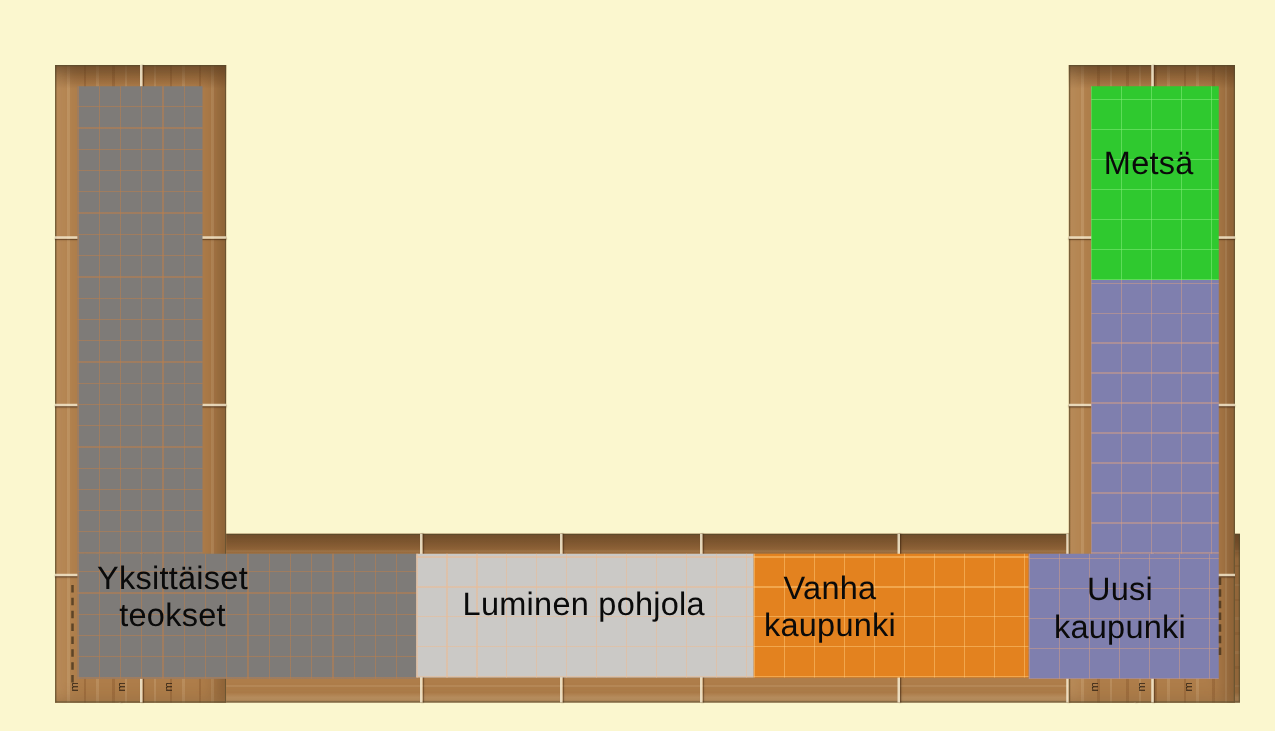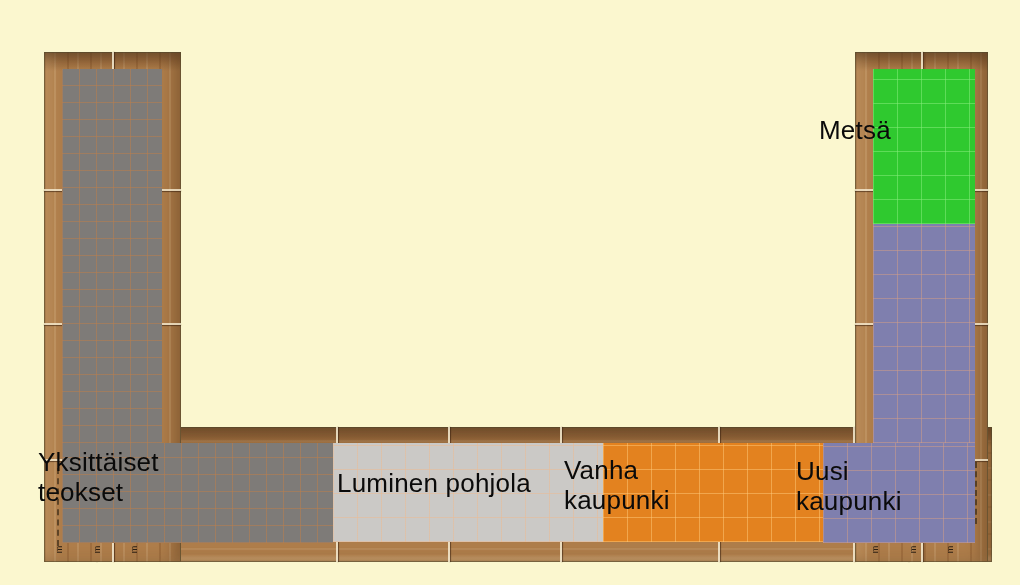--- a/index.html
+++ b/index.html
@@ -63,21 +63,21 @@
   }
   .z-gray  {background-color:#7E7B78; --gl:rgba(186,126,76,.55);}
   .z-light {background-color:#CBC9C6; --gl:rgba(232,188,152,.6);}
   .z-orange{background-color:#E3821F; --gl:rgba(255,202,122,.5);}
   .z-purple{background-color:#7F7FAE; --gl:rgba(206,156,136,.55);}
   .z-green {background-color:#2FC92F; --gl:rgba(132,236,122,.55);}
   
   .zone-label{
     position:absolute;z-index:4;
     font-size:26px;line-height:30px;
-    color:#0a0a0a;text-align:left;
+    color:#0a0a0a;text-align:center;
     white-space:pre-line;
     letter-spacing:0.2px;
   }
   
   .tick-row{
     position:absolute;z-index:4;display:flex;gap:30px;
   }
   .tick{
     font-size:9px;line-height:9px;color:rgba(20,14,8,.85);
     transform:rotate(-90deg);

